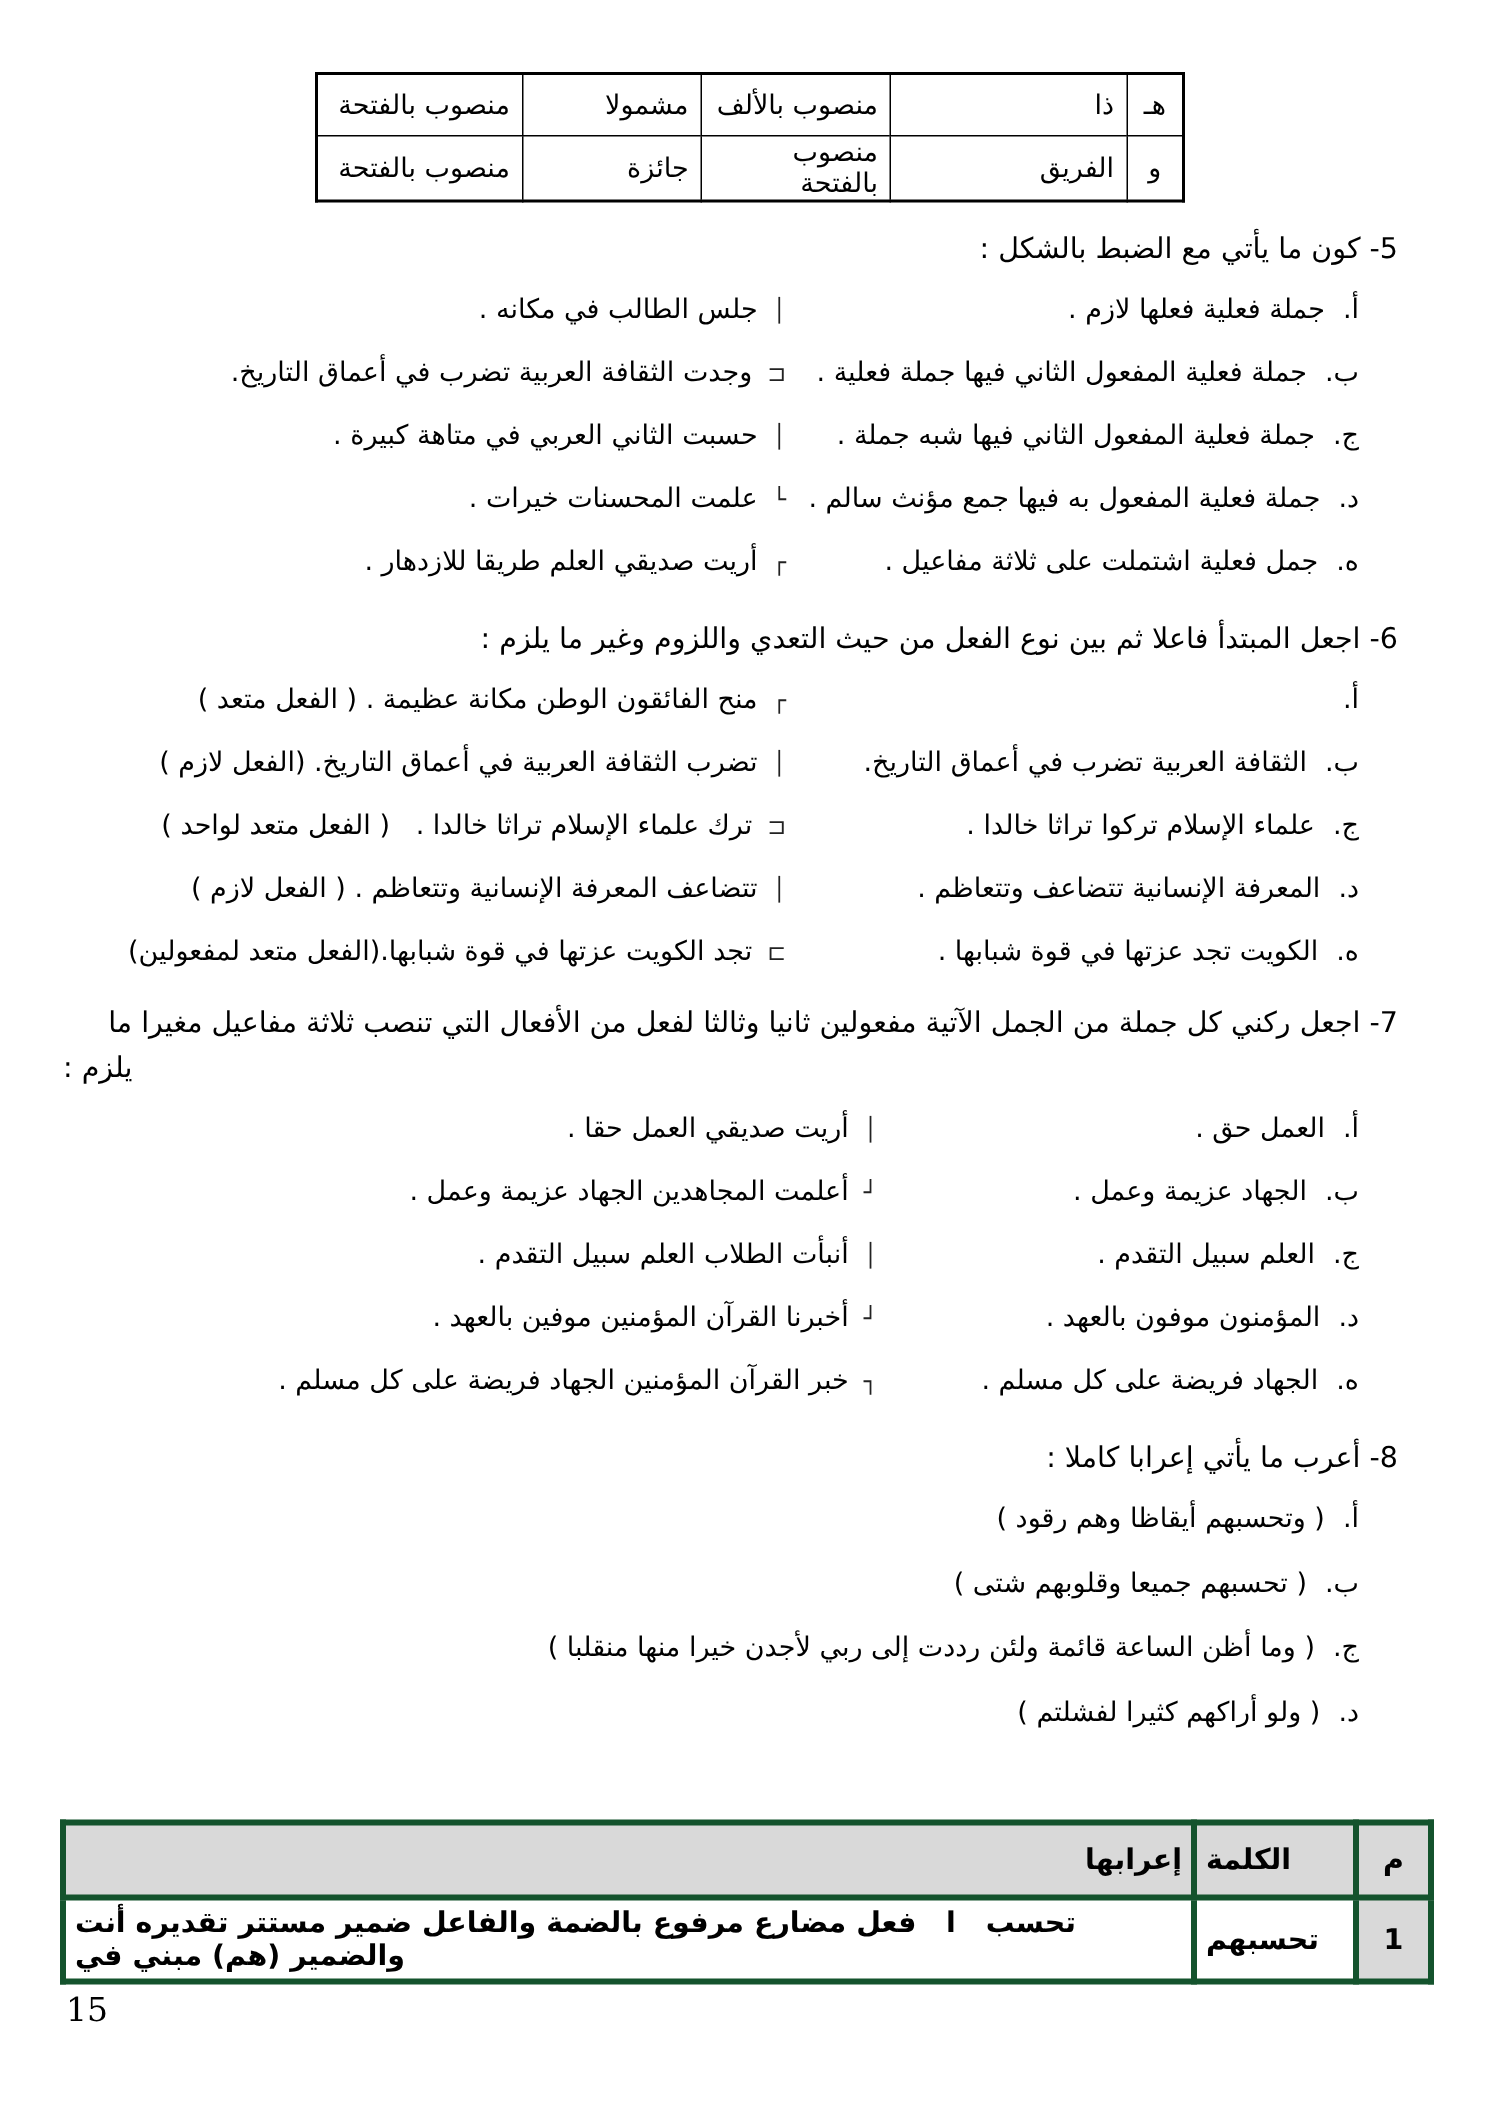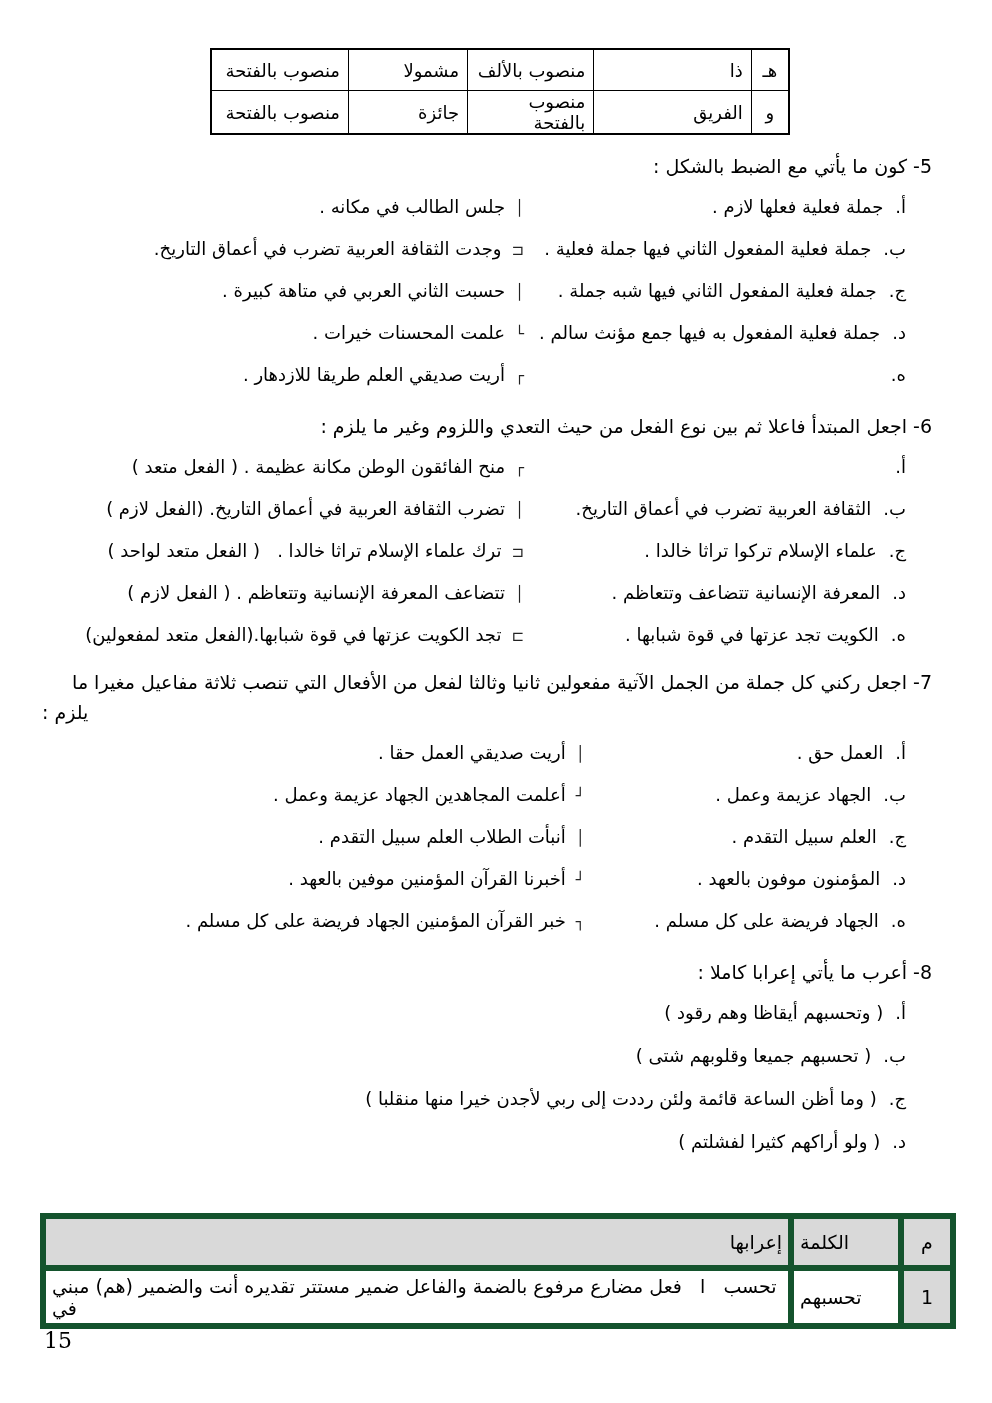--- a/index.html
+++ b/index.html
@@ -28,21 +28,21 @@
   .item .right{display:flex;gap:12px;align-items:baseline;box-sizing:border-box;}
   .q5 .item .right,.q6 .item .right{min-width:44%;}
   .q7 .item .right{min-width:37%;}
   .item .ans{display:flex;gap:10px;align-items:baseline;white-space:pre-wrap;}
   .mark{font-size:15px;color:#222;}
   .q8 .item{height:43px;}
   .q8 .item .right{min-width:0;}
 
   
   .bottom-table{width:916px;margin:50px -24px 0 0;border:2px solid #000;font-size:19px;}
-  .bottom-table td,.bottom-table th{border:6px solid #14532d;font-weight:normal;vertical-align:middle;padding:0 6px;}
+  .bottom-table td,.bottom-table th{border:4px solid #14532d;font-weight:bold;vertical-align:middle;padding:0 6px;}
   .bottom-table .hrow td{height:46px;background:#d9d9d9;}
   .bottom-table .drow td{height:52px;background:#fff;}
   .bottom-table td.num{width:34px;text-align:center;}
   .bottom-table .drow td.num{background:#d9d9d9;}
   .bottom-table td.wordcol{width:92px;text-align:left;}
   .bottom-table td.analysis{text-align:left;white-space:pre-wrap;}
   .bottom-table .hrow td.analysis{text-align:right;}
 
   .page-number{position:absolute;left:44px;top:1328px;font-size:22px;font-family:"DejaVu Serif",serif;direction:ltr;}
 </style>
@@ -97,20 +97,21 @@
     <div class="item">
       <span class="right">
           <span>د.</span>
           <span>جملة فعلية المفعول به فيها جمع مؤنث سالم .</span>
         </span>
       <span class="ans"><span class="mark">└</span><span>علمت المحسنات خيرات .</span></span>
     </div>
     <div class="item">
       <span class="right">
           <span>ه.</span>
+          <span>جمل فعلية اشتملت على ثلاثة مفاعيل .</span>
         </span>
       <span class="ans"><span class="mark">┌</span><span>أريت صديقي العلم طريقا للازدهار .</span></span>
     </div>
   </div>
 
   <div class="q6">
     <div class="q-title">6- اجعل المبتدأ فاعلا ثم بين نوع الفعل من حيث التعدي واللزوم وغير ما يلزم :</div>
 
     <div class="item">
       <span class="right">

